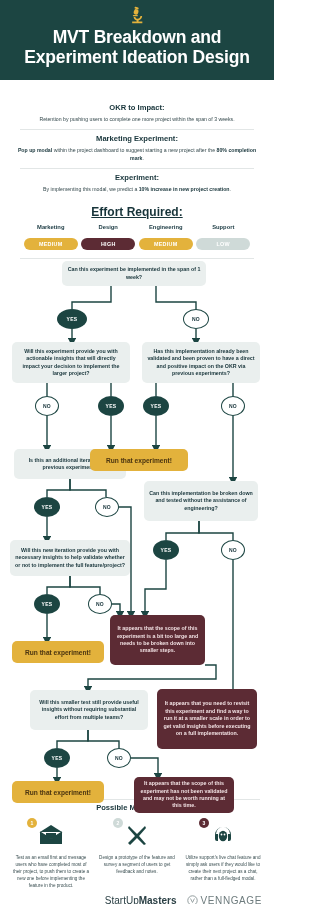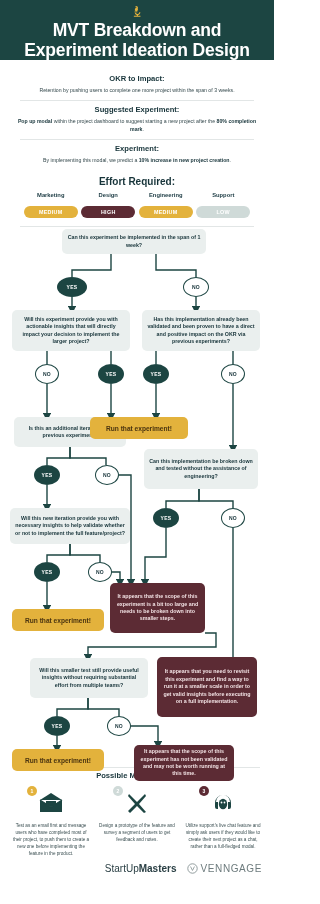--- a/index.html
+++ b/index.html
@@ -6,42 +6,42 @@
   body{
     width:274px;height:904px;overflow:hidden;
     background:#ffffff;
     font-family:"Liberation Sans", sans-serif;
     color:#1f3d3d;
   }
   .page{position:relative;width:274px;height:904px;background:#fff;}
 
   
   .header{
-    background:#1c4542;width:274px;height:60px;
+    background:#1c4542;width:274px;height:80px;
     display:flex;flex-direction:column;align-items:center;justify-content:flex-start;
     padding-top:5px;box-sizing:border-box;
   }
   .micro-icon{width:22px;height:20px;display:block;}
   .header h1{
     margin:2px 0 0 0;color:#ffffff;font-size:17.5px;line-height:20px;
     font-weight:bold;text-align:center;letter-spacing:-0.2px;
   }
   .header h1 .l2{display:block;}
 
   
-  .intro{padding:10px 12px 0 12px;box-sizing:border-box;}
+  .intro{padding:19px 12px 0 12px;box-sizing:border-box;}
   .blk{text-align:center;padding:4px 0 6px 0;}
   .blk h2{margin:0 0 3px 0;font-size:7.6px;font-weight:bold;color:#17343a;}
   .blk p{margin:0;font-size:5.2px;line-height:8px;color:#34484c;}
   .blk p b{font-weight:bold;color:#17343a;}
   .rule{height:1px;background:#e2e6e6;margin:0 8px;}
 
   
   .effort{text-align:center;padding-top:6px;}
-  .effort h2{margin:0 0 5px 0;font-size:10px;font-weight:bold;color:#17343a;}
+  .effort h2{margin:0 0 5px 0;font-size:12px;font-weight:bold;color:#17343a;text-decoration:underline;}
   .effort-row{display:flex;justify-content:space-between;padding:0 10px;}
   .effort-col{flex:1;text-align:center;}
   .effort-col .lbl{font-size:5.8px;font-weight:bold;color:#24424a;margin-bottom:2px;display:block;}
   .badge{
     display:inline-block;border-radius:7px;font-size:5.4px;font-weight:bold;
     padding:3px 0;width:54px;letter-spacing:0.3px;
   }
   .badge.medium{background:#e3b23c;color:#ffffff;}
   .badge.high{background:#5c2b34;color:#ffffff;}
   .badge.low{background:#cfdad8;color:#ffffff;}
@@ -123,21 +123,21 @@
 
   <div class="intro">
 
     <div class="blk">
       <h2>OKR to Impact:</h2>
       <p>Retention by pushing users to complete one more project within the span of 3 weeks.</p>
     </div>
     <div class="rule"></div>
 
     <div class="blk">
-      <h2>Suggested Experiment:</h2>
+      <h2>Marketing Experiment:</h2>
       <p><b>Pop up modal</b><span> within the project dashboard to suggest starting a new project after the </span><b>80% completion mark</b><span>.</span></p>
     </div>
     <div class="rule"></div>
 
     <div class="blk">
       <h2>Experiment:</h2>
       <p><span>By implementing this modal, we predict a </span><b>10% increase in new project creation</b><span>.</span></p>
     </div>
 
     <div class="effort">

